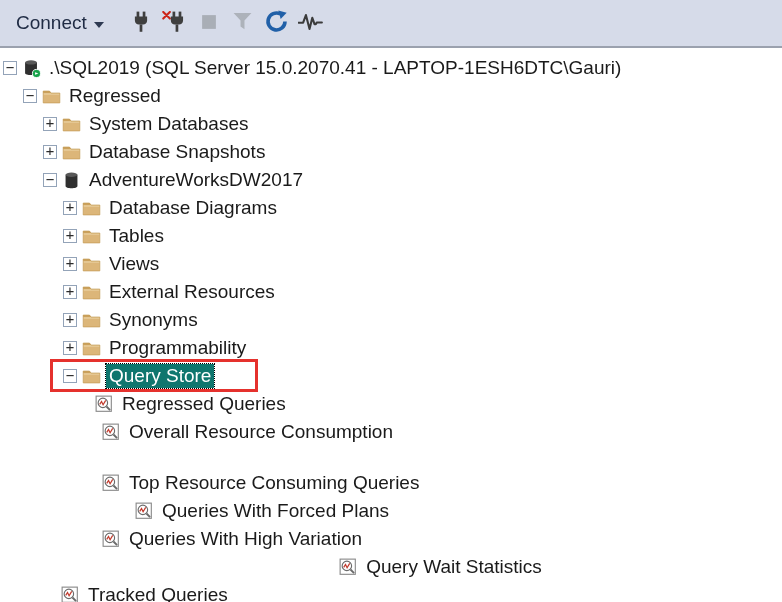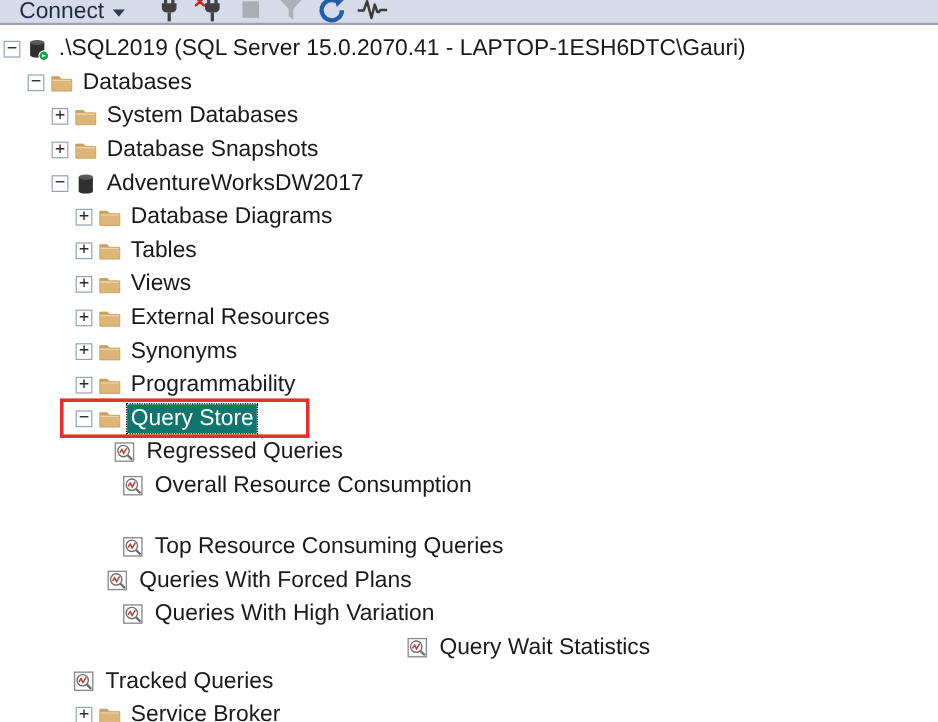--- a/index.html
+++ b/index.html
@@ -3,21 +3,21 @@
 <meta charset="utf-8">
 <style>
   html,body{margin:0;padding:0;}
   body{
     width:782px;height:602px;overflow:hidden;background:#fff;
     font-family:"Liberation Sans", sans-serif;
     -webkit-font-smoothing:antialiased;
   }
   
   .toolbar{
-    height:21px;background:#D6DBE9;border-bottom:2px solid #9BA1AE;
+    height:48px;background:#D6DBE9;border-bottom:2px solid #9BA1AE;
     display:flex;align-items:center;padding-left:10px;box-sizing:border-box;
   }
   .connect-btn{
     display:flex;align-items:center;gap:7px;height:30px;padding:0 6px;
     color:#1F2B44;font-size:19px;cursor:default;user-select:none;
   }
   .caret{
     width:0;height:0;border-left:5px solid transparent;border-right:5px solid transparent;
     border-top:6px solid #2E3A52;margin-top:3px;
   }
@@ -126,21 +126,21 @@
   <div class="row" style="padding-left: 23px;">
     <span class="expand">−</span>
     <span class="nicon">
         <svg width="19" height="19" viewBox="0 0 16 16">
           <path d="M1 3.4 h5.3 l1.3 1.7 H15 v8.3 H1 Z" fill="#DCB679"></path>
           <path d="M1 3.4 h5.3 l1.3 1.7 H1 Z" fill="#CBA15C"></path>
           <path d="M1 5.9 h14" stroke="#EDD6A8" stroke-width="0.9"></path>
           <path d="M1 3.4 h5.3 l1.3 1.7 H15 v8.3 H1 Z" fill="none" stroke="#C49D58" stroke-width="0.6"></path>
         </svg>
       </span>
-    <span class="label">Databases</span>
+    <span class="label">Regressed</span>
   </div>
 
   <div class="row" style="padding-left: 43px;">
     <span class="expand">+</span>
     <span class="nicon">
         <svg width="19" height="19" viewBox="0 0 16 16">
           <path d="M1 3.4 h5.3 l1.3 1.7 H15 v8.3 H1 Z" fill="#DCB679"></path>
           <path d="M1 3.4 h5.3 l1.3 1.7 H1 Z" fill="#CBA15C"></path>
           <path d="M1 5.9 h14" stroke="#EDD6A8" stroke-width="0.9"></path>
           <path d="M1 3.4 h5.3 l1.3 1.7 H15 v8.3 H1 Z" fill="none" stroke="#C49D58" stroke-width="0.6"></path>
@@ -297,21 +297,21 @@
         <svg width="18" height="18" viewBox="0 0 16 16">
           <rect x="1" y="1" width="13.5" height="13.5" fill="#fff" stroke="#8A8A8A" stroke-width="1"></rect>
           <circle cx="7" cy="7" r="4.2" fill="none" stroke="#6B6B6B" stroke-width="1"></circle>
           <path d="M4.2 8.3 L5.8 5.8 L7.2 8.7 L9.5 4.8" fill="none" stroke="#C23B2E" stroke-width="1.1"></path>
           <path d="M10.2 10.2 L13.4 13.4" stroke="#6B6B6B" stroke-width="1.7"></path>
         </svg>
       </span>
     <span class="label">Top Resource Consuming Queries</span>
   </div>
 
-  <div class="row" style="padding-left: 70px;">
+  <div class="row" style="padding-left: 116px;">
     <span class="expand none"></span>
     <span class="nicon">
         <svg width="18" height="18" viewBox="0 0 16 16">
           <rect x="1" y="1" width="13.5" height="13.5" fill="#fff" stroke="#8A8A8A" stroke-width="1"></rect>
           <circle cx="7" cy="7" r="4.2" fill="none" stroke="#6B6B6B" stroke-width="1"></circle>
           <path d="M4.2 8.3 L5.8 5.8 L7.2 8.7 L9.5 4.8" fill="none" stroke="#C23B2E" stroke-width="1.1"></path>
           <path d="M10.2 10.2 L13.4 13.4" stroke="#6B6B6B" stroke-width="1.7"></path>
         </svg>
       </span>
     <span class="label">Queries With Forced Plans</span>

